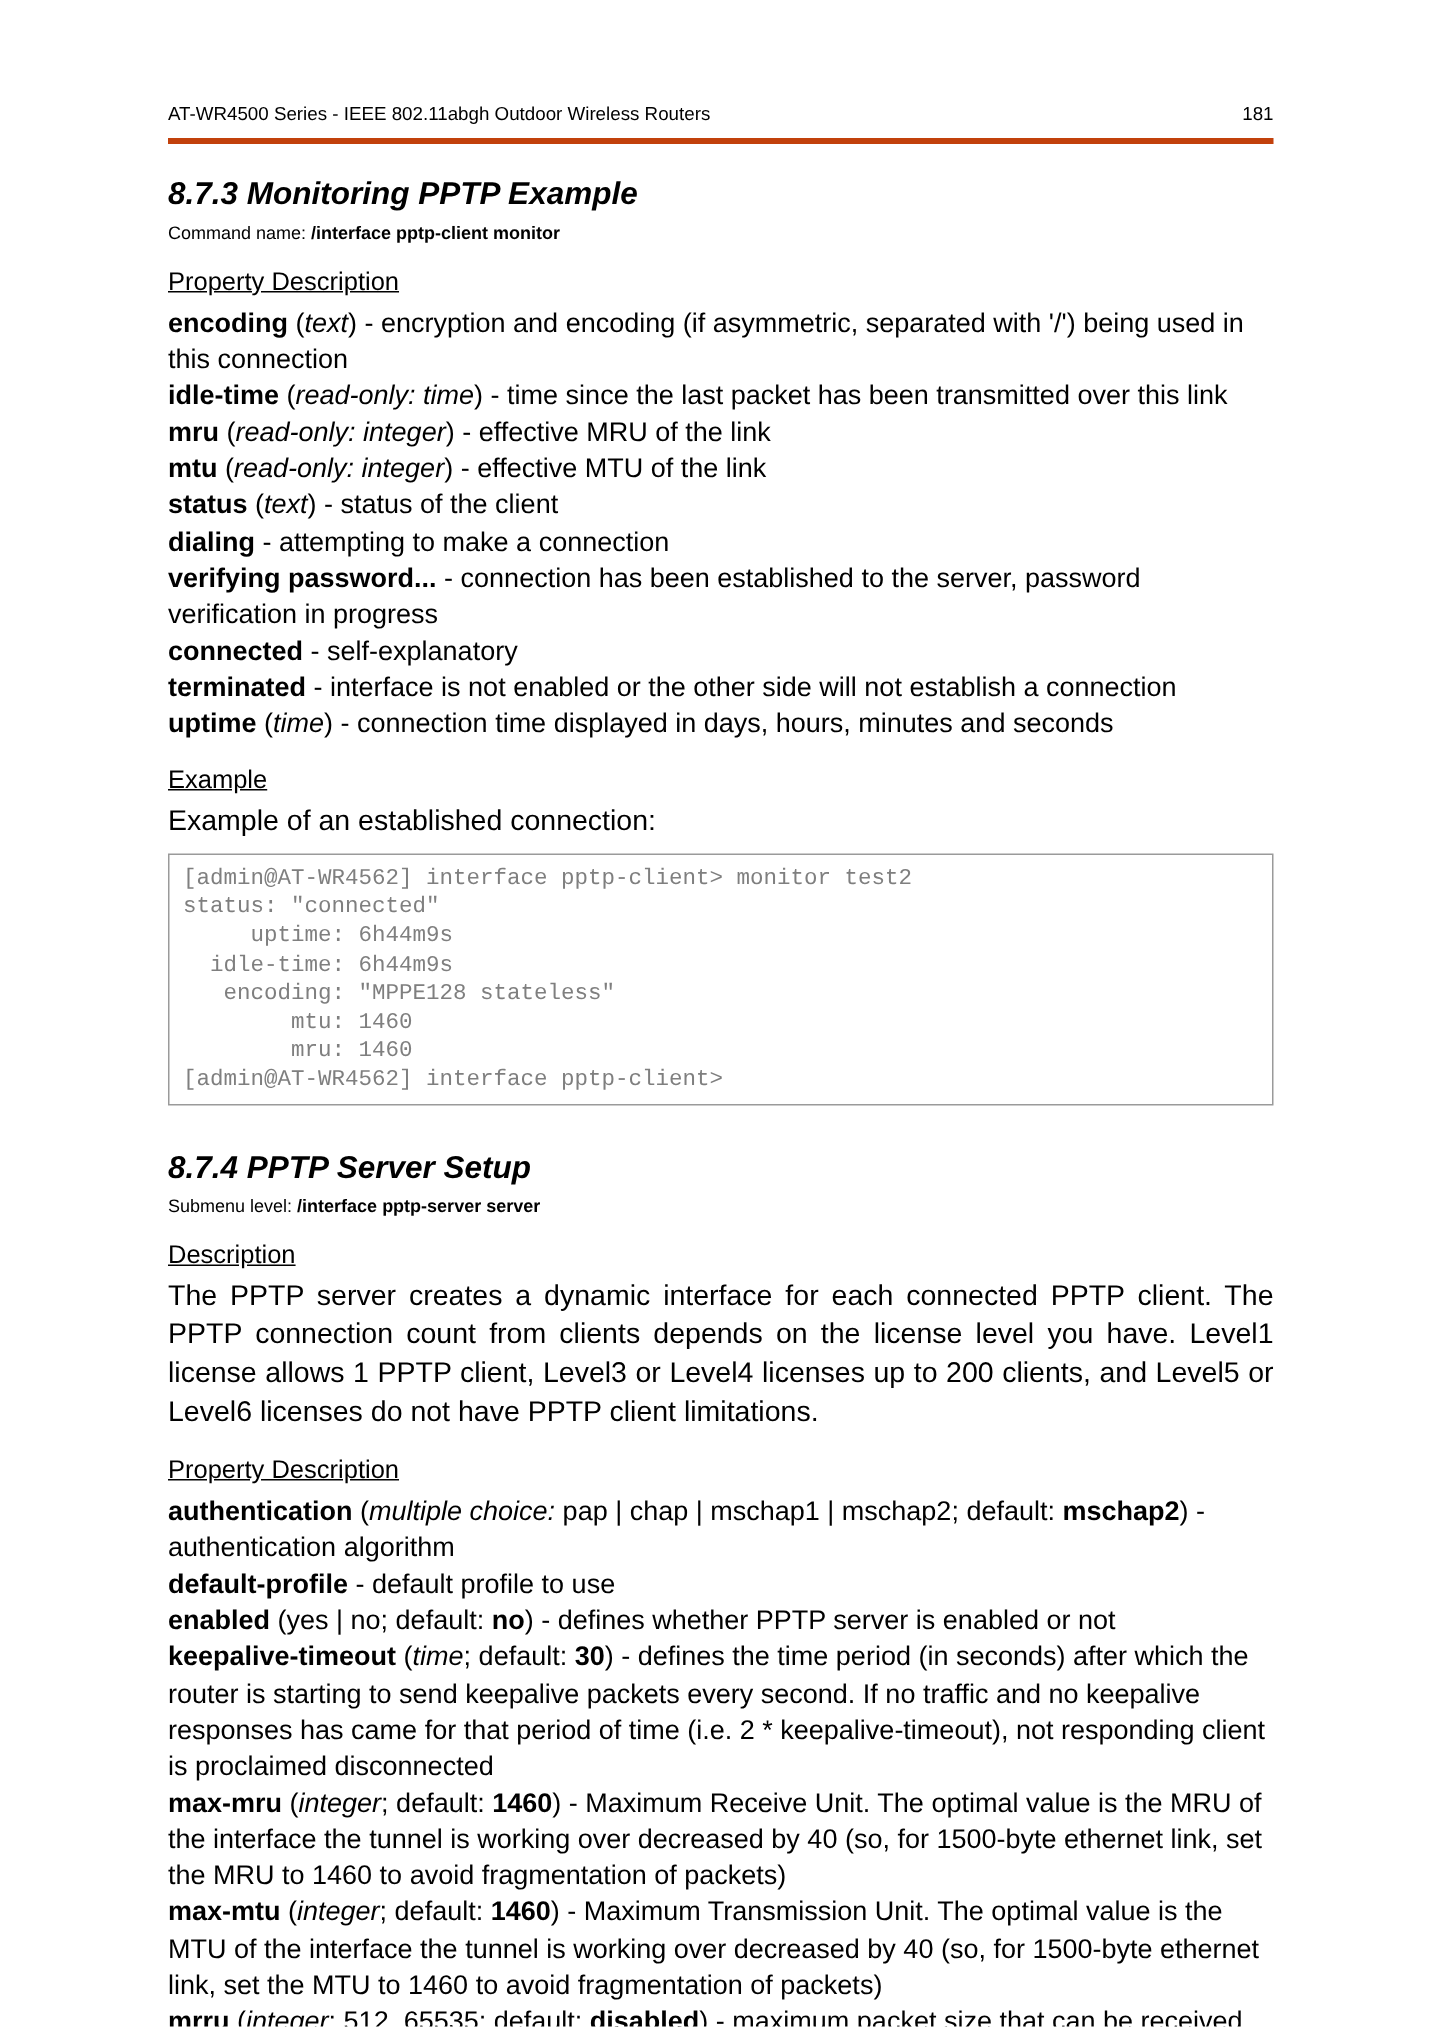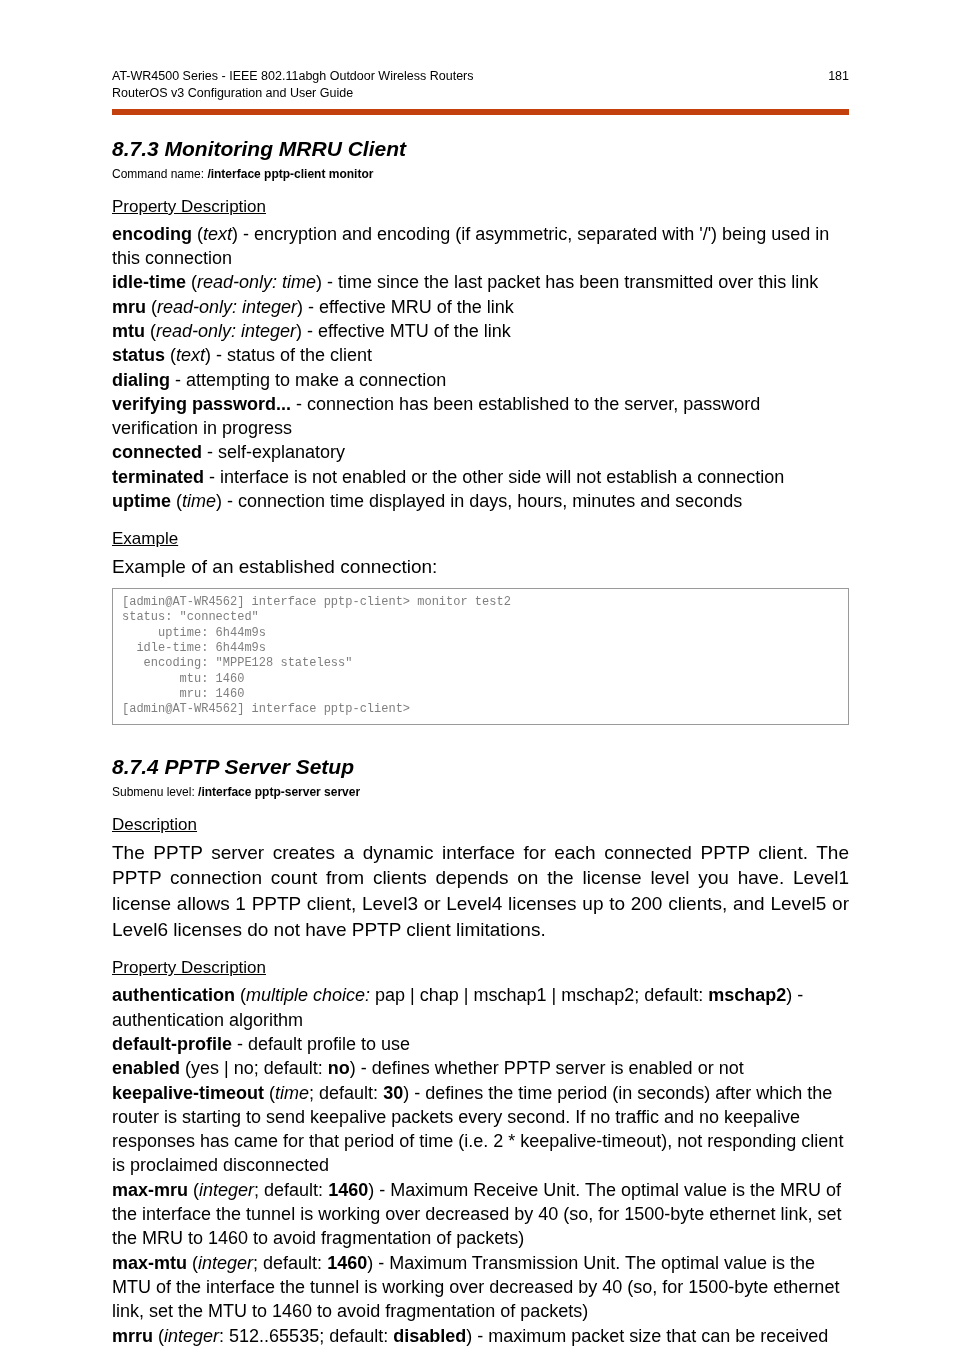--- a/index.html
+++ b/index.html
@@ -13,21 +13,21 @@
     height: 1351px;
     font-family: "Segoe UI", "Gill Sans MT", "Gill Sans", Arial, sans-serif;
     color: #000;
     position: relative;
     box-sizing: border-box;
     padding: 68px 105px 60px 112px;
   }
   .header-bar {
     font-size: 12.5px;
     line-height: 1.35;
-    border-bottom: 6px solid #c2410c;
+    border-bottom: 4px solid #c2410c;
     padding-bottom: 7px;
     margin-bottom: 18px;
     display: flex;
     justify-content: space-between;
     gap: 30px;
   }
   .page-num {
     text-align: right;
     margin-left: 32px;
   }
@@ -57,42 +57,41 @@
     font-size: 18px;
     line-height: 1.35;
   }
   .props b { font-weight: bold; }
   .props i { font-style: italic; }
   .codebox {
     border: 1px solid #9a9a9a;
     padding: 6px 9px;
     margin: 8px 0 18px 0;
     font-family: "Courier New", monospace;
-    font-size: 12px;
+    font-size: 15px;
     color: #7f7f7f;
     line-height: 1.28;
     white-space: pre;
     overflow: hidden;
   }
   .just {
     text-align: justify;
   }
 </style>
 </head>
 <body>
 
 <div class="header-bar">
   <div>
     <div>AT-WR4500 Series - IEEE 802.11abgh Outdoor Wireless Routers</div>
-    <div>RouterOS v3 Configuration and User Guide</div>
   </div>
   <div class="page-num">181</div>
 </div>
 
-<h2 class="section">8.7.3  Monitoring MRRU Client</h2>
+<h2 class="section">8.7.3  Monitoring PPTP Example</h2>
 <p class="cmdline">
   <span>Command name: </span><b>/interface pptp-client monitor</b>
 </p>
 
 <h3 class="sub">Property Description</h3>
 <div class="props">
   <b>encoding</b> (<i>text</i><span>) - encryption and encoding (if asymmetric, separated with '/') being used in this connection</span><br>
   <b>idle-time</b> (<i>read-only: time</i><span>) - time since the last packet has been transmitted over this link</span><br>
   <b>mru</b> (<i>read-only: integer</i><span>) - effective MRU of the link</span><br>
   <b>mtu</b> (<i>read-only: integer</i><span>) - effective MTU of the link</span><br>

